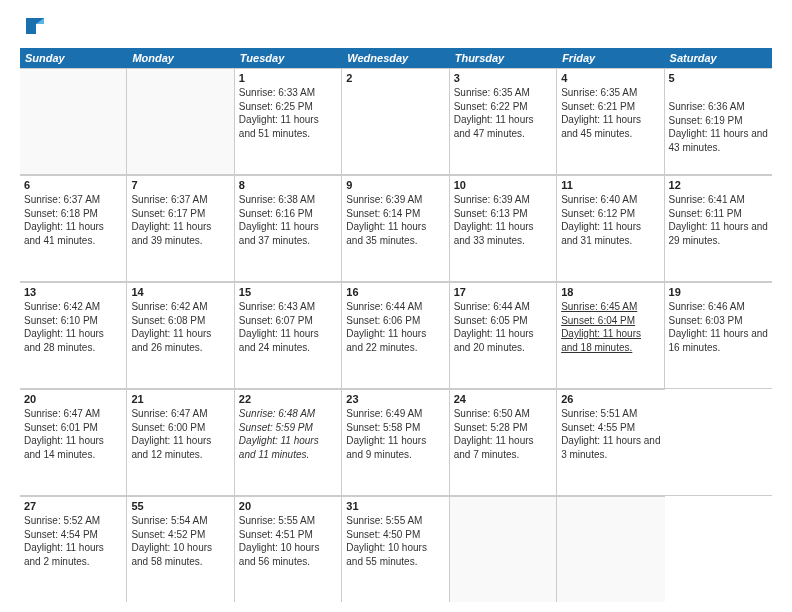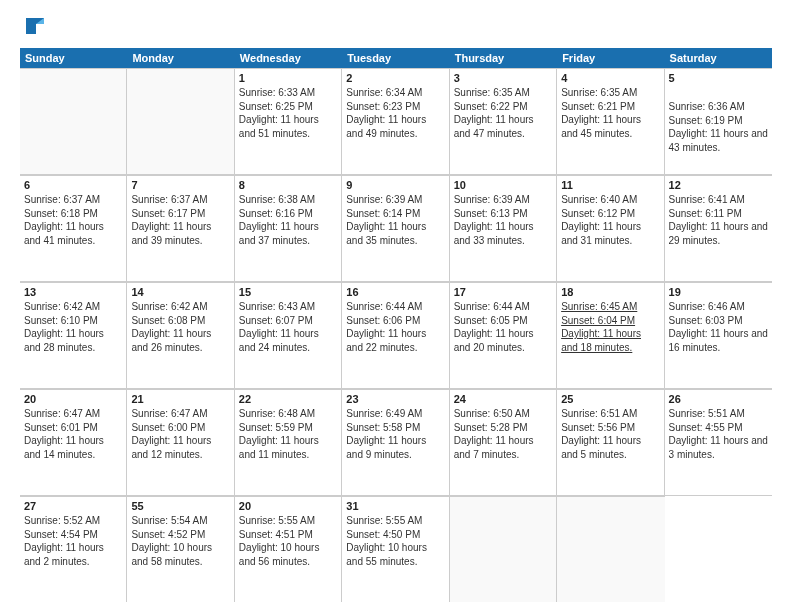--- a/index.html
+++ b/index.html
@@ -68,20 +68,21 @@
       display: grid;
       grid-template-columns: repeat(7, 1fr);
       background: #1a6faf;
     }
     .cal-header-cell {
       color: white;
       font-size: 11px;
       font-weight: bold;
       padding: 4px 5px;
       text-align: left;
+      font-style: italic;
     }
     .cal-body {
       flex: 1;
       display: flex;
       flex-direction: column;
     }
     .cal-week {
       display: grid;
       grid-template-columns: repeat(7, 1fr);
       flex: 1;
@@ -136,41 +137,38 @@
     <div class="title-section">
       <h1></h1>
       <h2></h2>
     </div>
   </div>
 
   <div class="calendar">
     <div class="cal-header-row">
     <div class="cal-header-cell">Sunday</div>
         <div class="cal-header-cell">Monday</div>
+        <div class="cal-header-cell">Tuesday</div>
         <div class="cal-header-cell">Wednesday</div>
-        <div class="cal-header-cell">Tuesday</div>
         <div class="cal-header-cell">Thursday</div>
         <div class="cal-header-cell">Friday</div>
         <div class="cal-header-cell">Saturday</div>
       </div>
     <div class="cal-body">
     <div class="cal-week">
           <div class="cal-cell empty"></div>
           <div class="cal-cell empty"></div>
           <div class="cal-cell">
             <div class="day-number">1</div>
             <div class="cell-info" style="white-space: pre-line;">Sunrise: 6:33 AM
 Sunset: 6:25 PM
 Daylight: 11 hours and 51 minutes.</div>
           </div>
           <div class="cal-cell">
             <div class="day-number">2</div>
-            <div class="cell-info" style="white-space: pre-line;">Sunrise: 6:34 AM
-Sunset: 6:23 PM
-Daylight: 11 hours and 49 minutes.</div>
           </div>
           <div class="cal-cell">
             <div class="day-number">3</div>
             <div class="cell-info" style="white-space: pre-line;">Sunrise: 6:35 AM
 Sunset: 6:22 PM
 Daylight: 11 hours and 47 minutes.</div>
           </div>
           <div class="cal-cell">
             <div class="day-number">4</div>
             <div class="cell-info" style="white-space: pre-line;">Sunrise: 6:35 AM
@@ -280,41 +278,35 @@
 Daylight: 11 hours and 14 minutes.</div>
           </div>
           <div class="cal-cell">
             <div class="day-number">21</div>
             <div class="cell-info" style="white-space: pre-line;">Sunrise: 6:47 AM
 Sunset: 6:00 PM
 Daylight: 11 hours and 12 minutes.</div>
           </div>
           <div class="cal-cell">
             <div class="day-number">22</div>
-            <div class="cell-info" style="white-space: pre-line;">Sunrise: 6:48 AM
+            <div class="cell-info" style="white-space: pre-line; font-style: italic;">Sunrise: 6:48 AM
 Sunset: 5:59 PM
 Daylight: 11 hours and 11 minutes.</div>
           </div>
           <div class="cal-cell">
             <div class="day-number">23</div>
             <div class="cell-info" style="white-space: pre-line;">Sunrise: 6:49 AM
 Sunset: 5:58 PM
 Daylight: 11 hours and 9 minutes.</div>
           </div>
           <div class="cal-cell">
             <div class="day-number">24</div>
             <div class="cell-info" style="white-space: pre-line;">Sunrise: 6:50 AM
 Sunset: 5:28 PM
 Daylight: 11 hours and 7 minutes.</div>
-          </div>
-          <div class="cal-cell">
-            <div class="day-number">25</div>
-            <div class="cell-info" style="white-space: pre-line;">Sunrise: 6:51 AM
-Sunset: 5:56 PM
-Daylight: 11 hours and 5 minutes.</div>
           </div>
           <div class="cal-cell">
             <div class="day-number">26</div>
             <div class="cell-info" style="white-space: pre-line;">Sunrise: 5:51 AM
 Sunset: 4:55 PM
 Daylight: 11 hours and 3 minutes.</div>
           </div>
         </div>
         <div class="cal-week">
           <div class="cal-cell">

